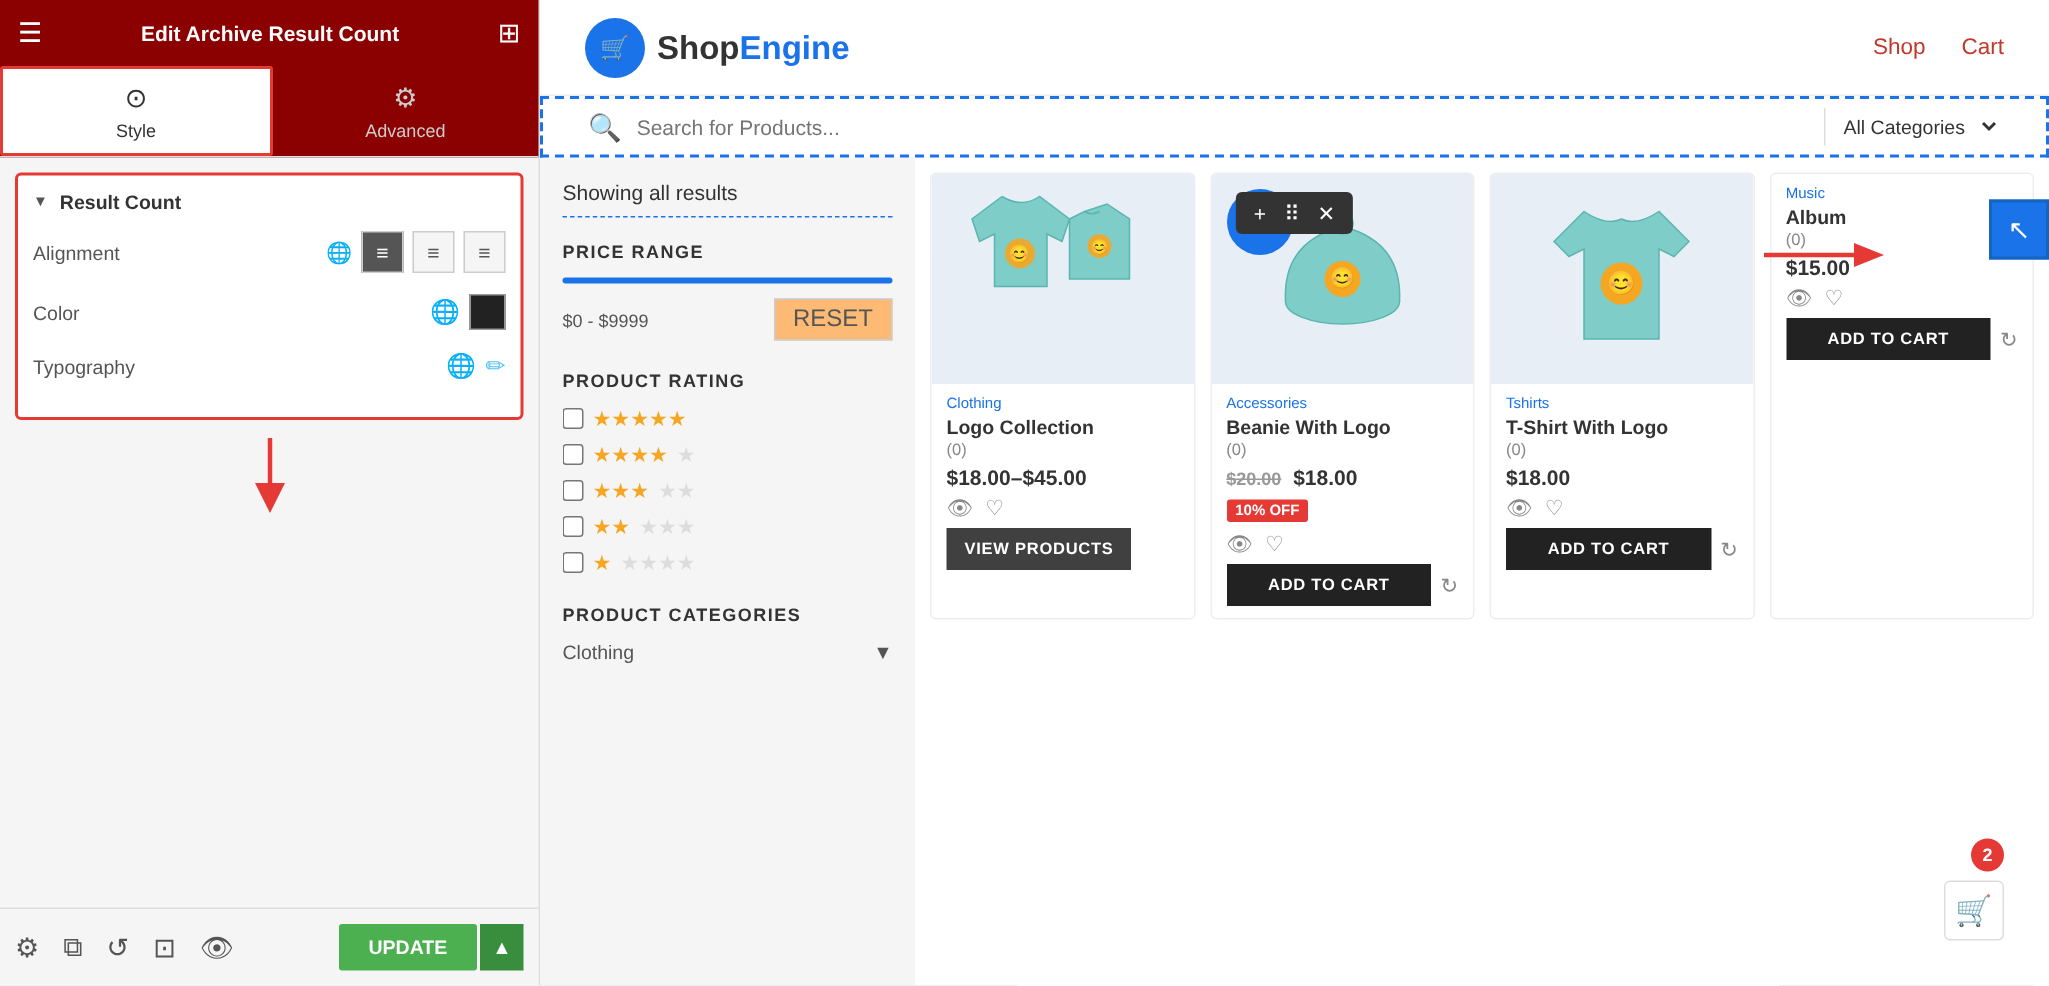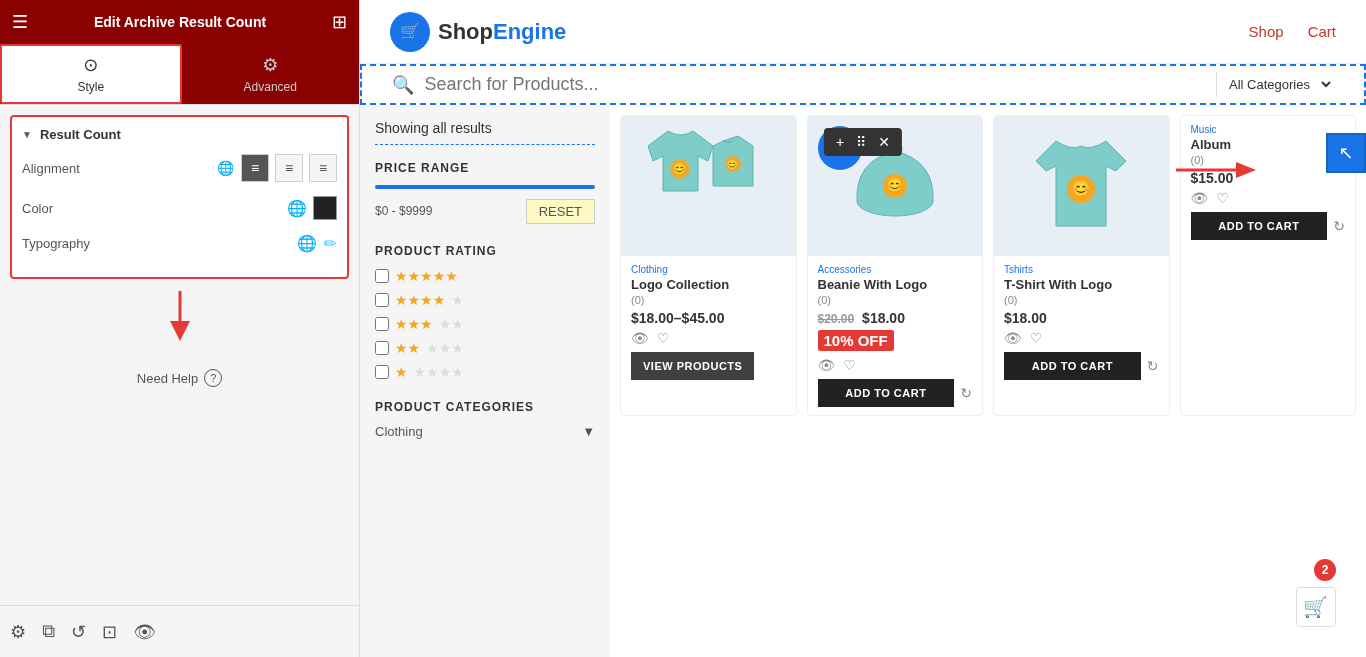--- a/index.html
+++ b/index.html
@@ -203,21 +203,21 @@
       padding: 6px 30px;
       gap: 10px;
       border: 2px dashed #1a73e8;
       position: relative;
     }
     .search-icon-btn { color: #555; font-size: 18px; cursor: pointer; }
     .search-input {
       flex: 1;
       border: none;
       outline: none;
-      font-size: 18px;
+      font-size: 14px;
       color: #aaa;
       background: transparent;
     }
     .category-select {
       border: none;
       border-left: 1px solid #ddd;
       padding: 4px 8px;
       font-size: 13px;
       color: #333;
       cursor: pointer;
@@ -284,24 +284,24 @@
       margin: 10px 0;
       position: relative;
     }
     .price-range-bar::before {
       content: '';
       position: absolute;
       left: 0; right: 0; top: -4px; bottom: -4px;
     }
     .price-label { font-size: 12px; color: #555; margin-bottom: 6px; }
     .reset-btn {
-      background: #fef9c3;
+      background: #fdba74;
       border: 1px solid #ccc;
       padding: 4px 12px;
-      font-size: 13px;
+      font-size: 16px;
       cursor: pointer;
       color: #555;
       float: right;
     }
     .stars-row {
       display: flex;
       align-items: center;
       gap: 6px;
       margin-bottom: 8px;
     }
@@ -372,21 +372,21 @@
 
     .product-info { padding: 8px 10px; }
     .product-category { font-size: 10px; color: #1a73e8; margin-bottom: 2px; }
     .product-name { font-size: 13px; font-weight: bold; color: #333; margin-bottom: 2px; }
     .product-reviews { font-size: 11px; color: #888; margin-bottom: 4px; }
     .product-price { font-size: 14px; font-weight: bold; color: #333; margin-bottom: 4px; }
     .product-price .old-price { text-decoration: line-through; color: #999; font-size: 12px; margin-right: 4px; }
     .discount-badge {
       background: #e53935;
       color: white;
-      font-size: 15px;
+      font-size: 10px;
       font-weight: bold;
       padding: 2px 6px;
       border-radius: 2px;
       margin-bottom: 6px;
       display: inline-block;
     }
     .product-actions {
       display: flex;
       align-items: center;
       gap: 8px;
@@ -532,33 +532,33 @@
       </div>
     </div>
 
     <div class="panel-arrow-down">
       <svg width="40" height="60">
         <line x1="20" y1="0" x2="20" y2="40" stroke="#e53935" stroke-width="3"></line>
         <polygon points="10,30 20,50 30,30" fill="#e53935"></polygon>
       </svg>
     </div>
 
-    <div class="need-help">
-      <span>Need Help</span>
-      <span class="help-circle">?</span>
-    </div>
   </div>
 
   <div class="bottom-toolbar">
     <div class="toolbar-icons">
       <span class="toolbar-icon">⚙</span>
       <span class="toolbar-icon">⧉</span>
       <span class="toolbar-icon">↺</span>
       <span class="toolbar-icon">⊡</span>
       <span class="toolbar-icon">👁</span>
+    </div>
+    <div class="update-group">
+      <button class="update-btn">UPDATE</button>
+      <button class="update-arrow-btn">▲</button>
     </div>
   </div>
 </div>
 
 <div class="right-panel">
 
   <div class="shop-header">
     <div class="logo-area">
       <div class="logo-icon">
         <svg width="32" height="32" viewBox="0 0 32 32">

